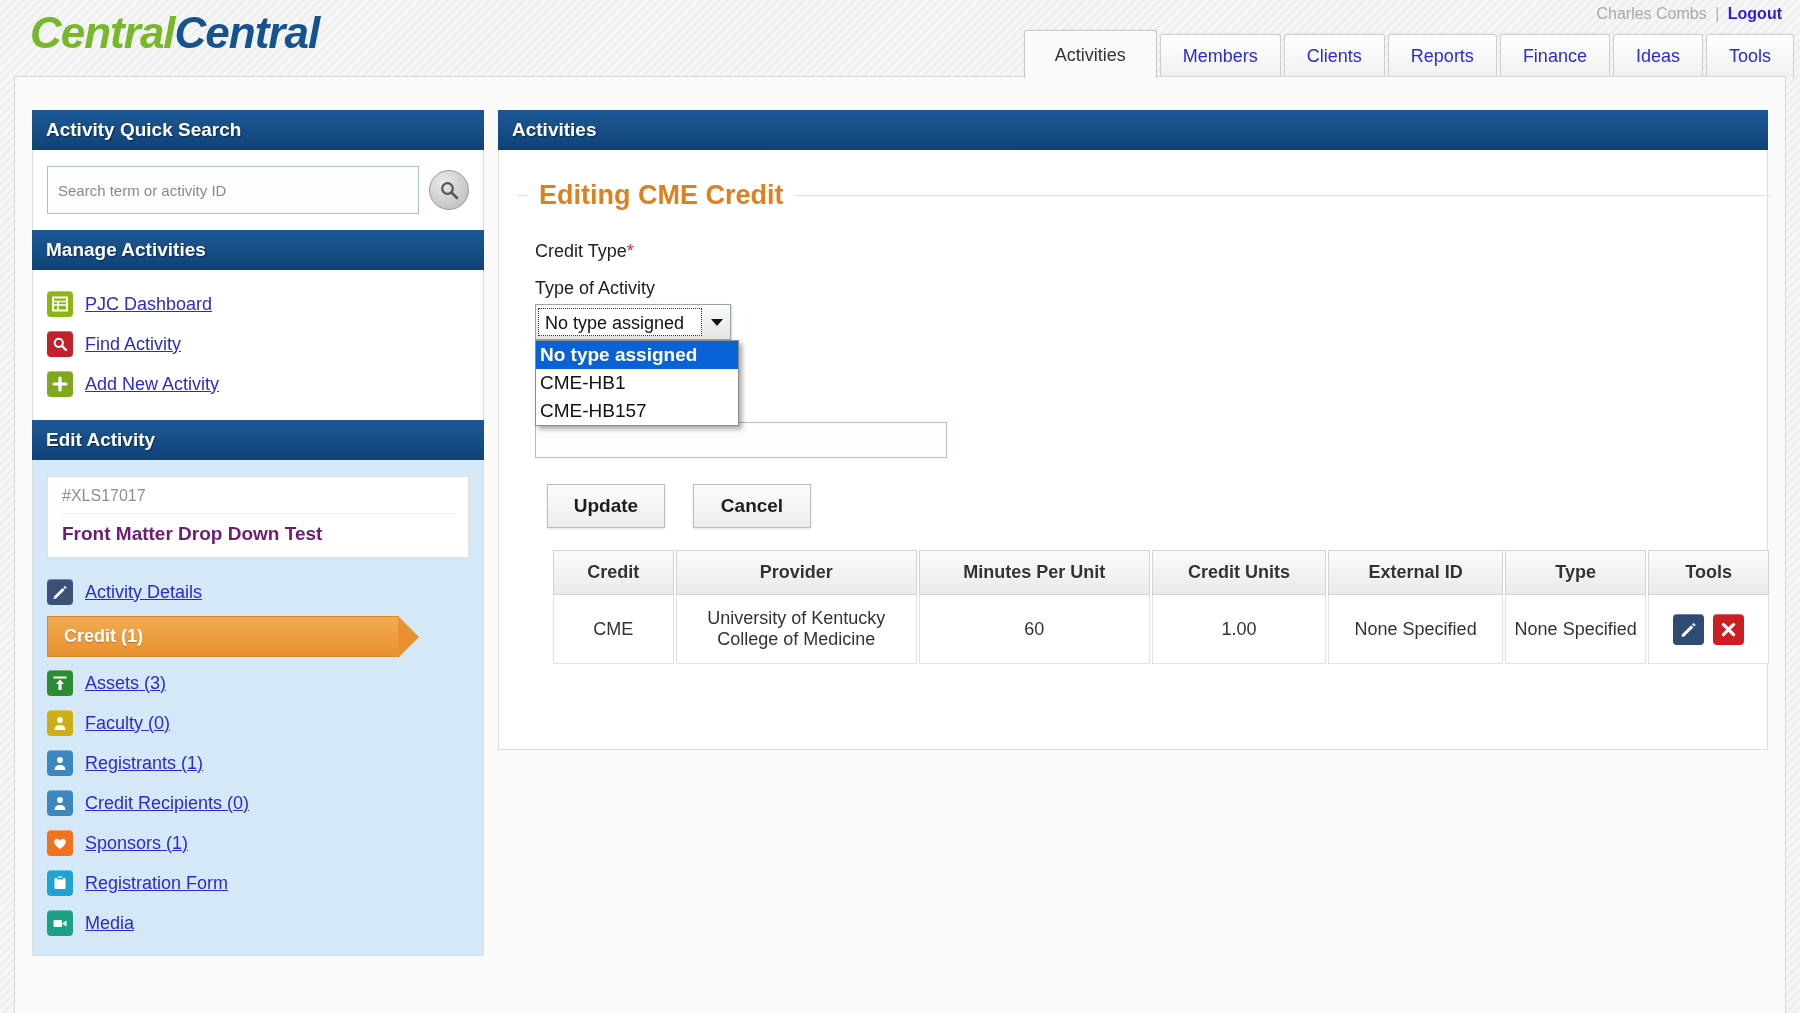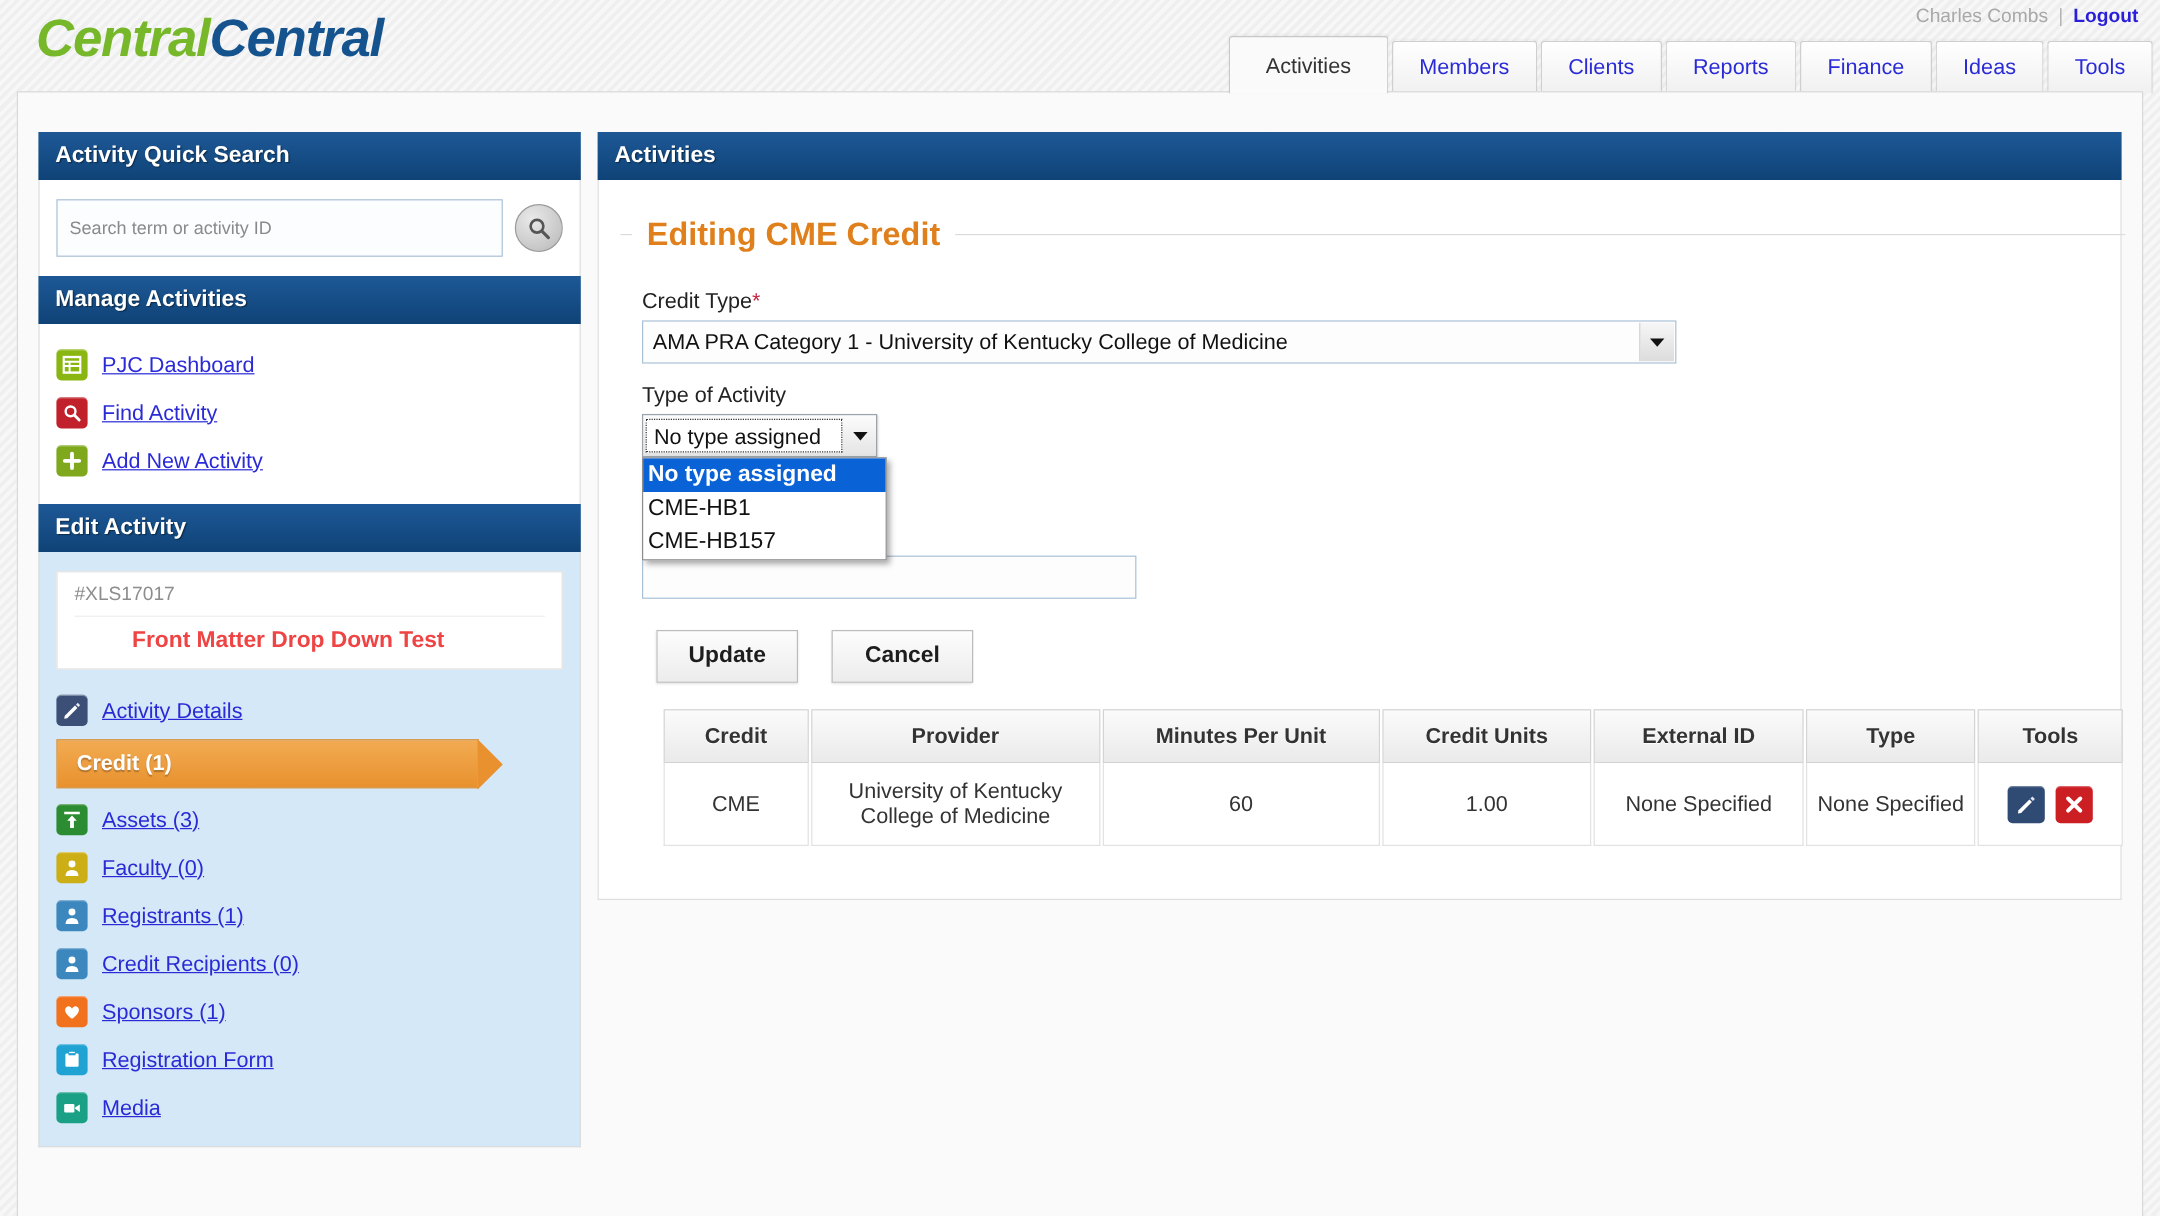--- a/index.html
+++ b/index.html
@@ -174,25 +174,24 @@
     padding: 10px 14px 12px 14px;
     margin-bottom: 14px;
   }
   .act-id {
     color: #8d8d8d;
     font-size: 16px;
     padding-bottom: 8px;
     border-bottom: 1px solid #ededed;
   }
   .act-title {
-    color: #ef4444;
+    color: #701a75;
     font-size: 19px;
     font-weight: bold;
     padding-top: 9px;
-    margin-left: 48px;
   }
   .act-row {
     display: flex; align-items: center; gap: 12px;
     padding: 7px 0;
   }
   .act-current {
     position: relative;
     background: linear-gradient(#f2ab52, #e8912e);
     border: 1px solid #d98a2b;
     color: #ffffff;
@@ -592,26 +591,20 @@
   <div class="main-head">Activities</div>
   <div class="main-body">
 
     <fieldset class="fset">
       <legend>Editing CME Credit</legend>
 
       <div class="fcontent">
 
         <div class="flabel">
           <span>Credit Type</span><span class="req">*</span>
-        </div>
-        <div class="sel-credit">
-          <span>AMA PRA Category 1 - University of Kentucky College of Medicine</span>
-          <span class="arrowbox">
-              <span class="caret"></span>
-            </span>
         </div>
 
         <div class="flabel">Type of Activity</div>
         <div class="ddwrap">
           <div class="ddbtn">
             <span class="ddval">No type assigned</span>
             <span class="ddarrowbox">
                 <span class="caret"></span>
               </span>
           </div>

